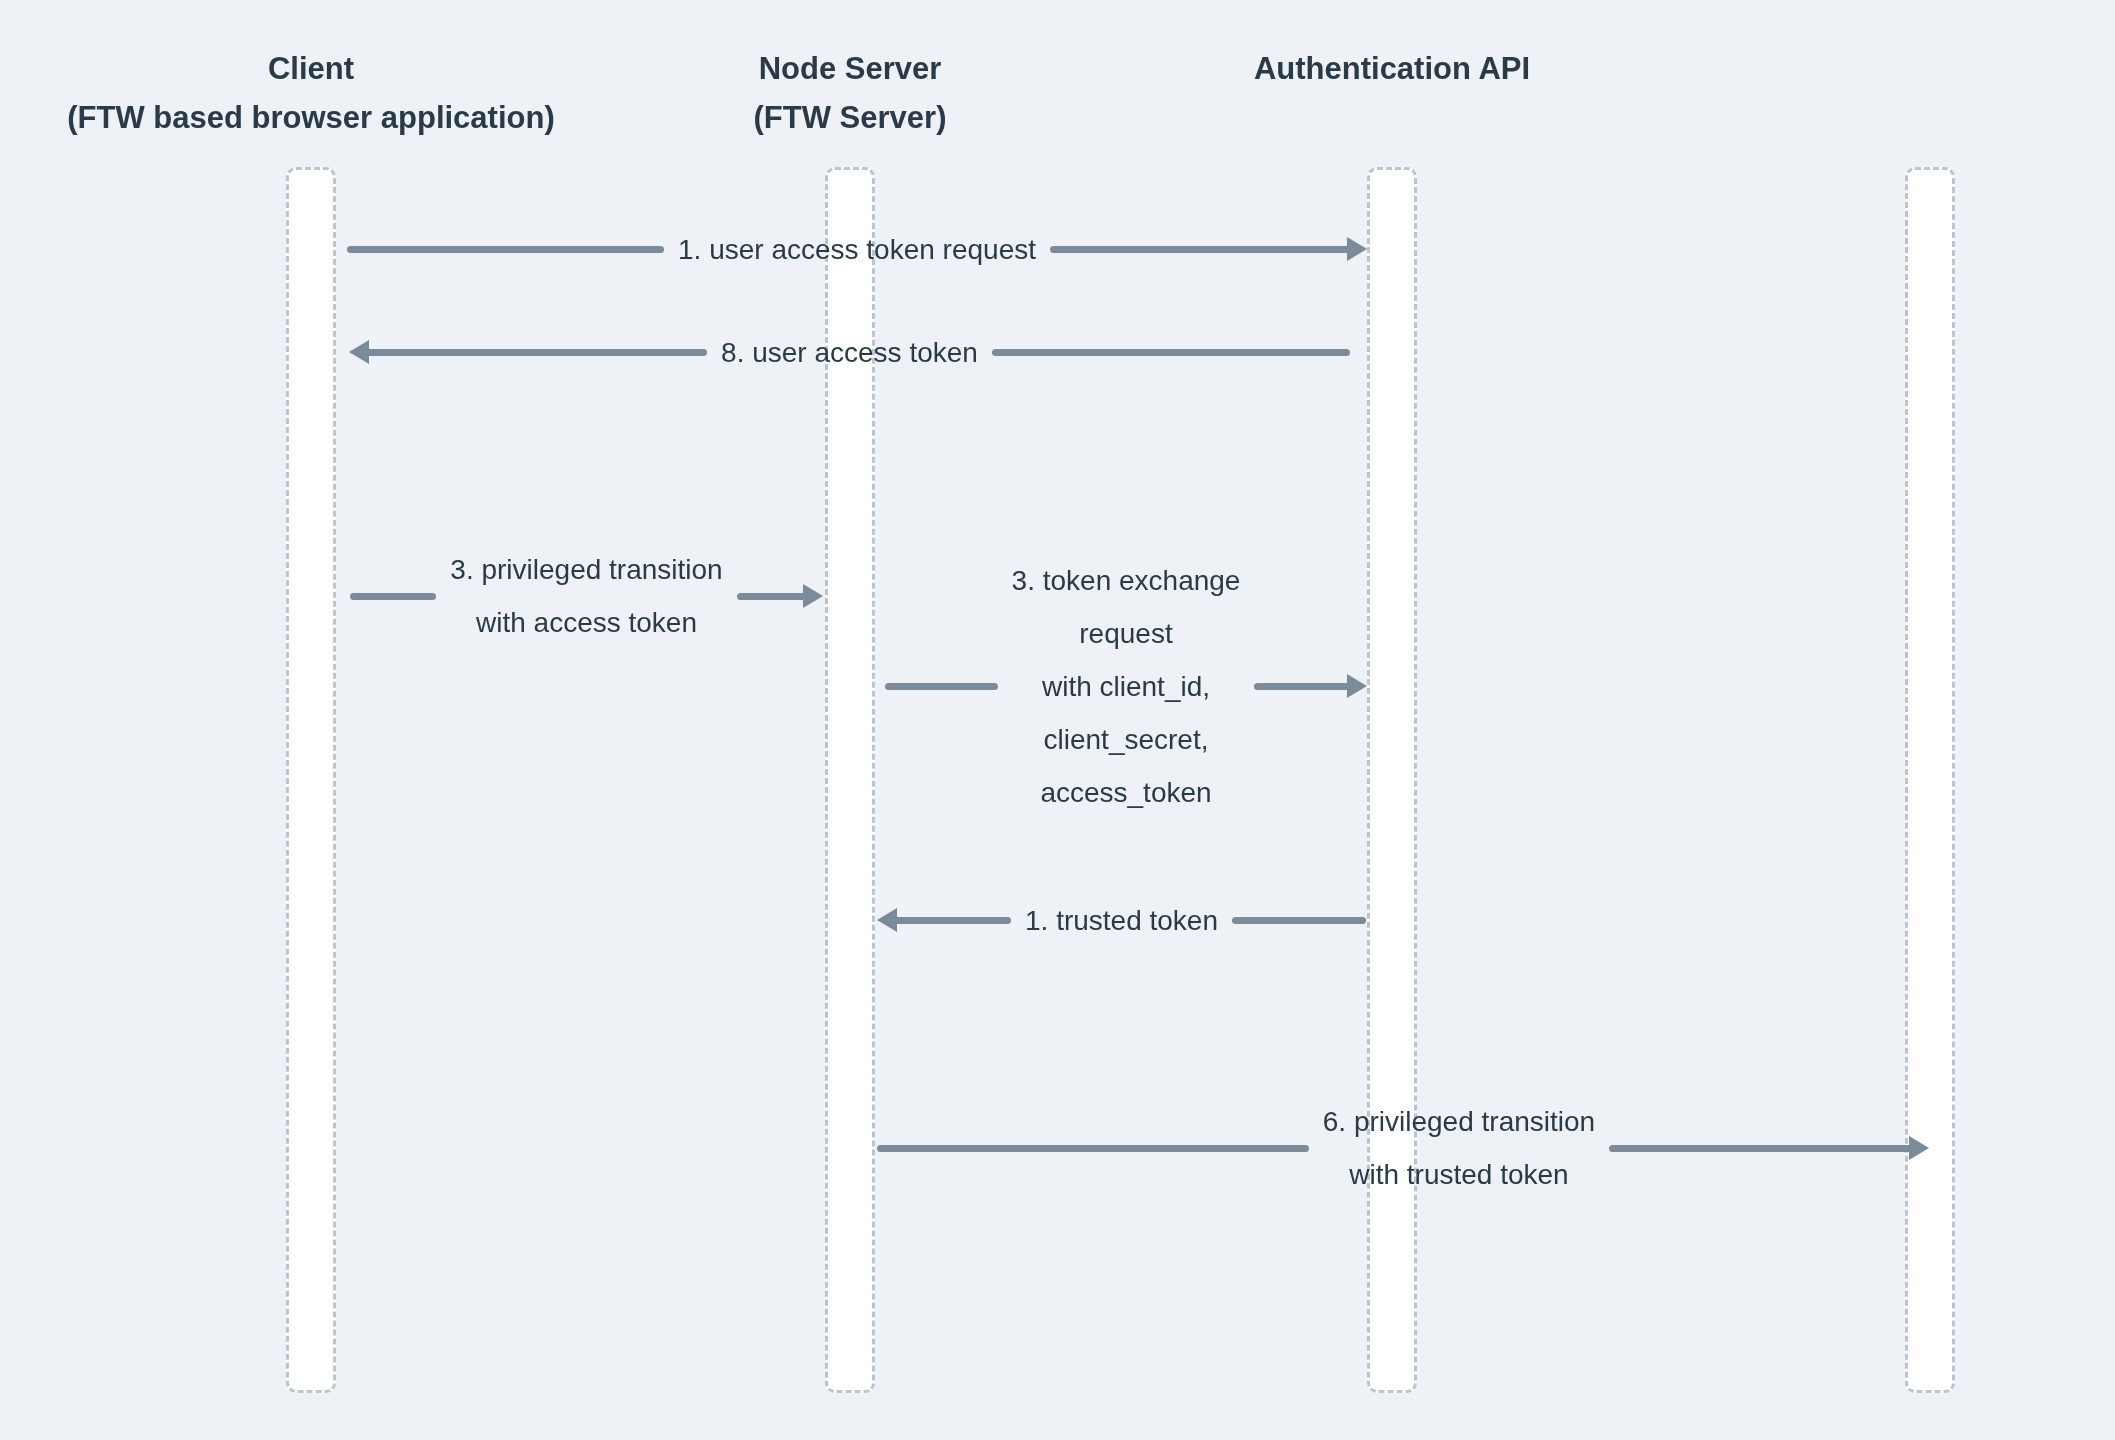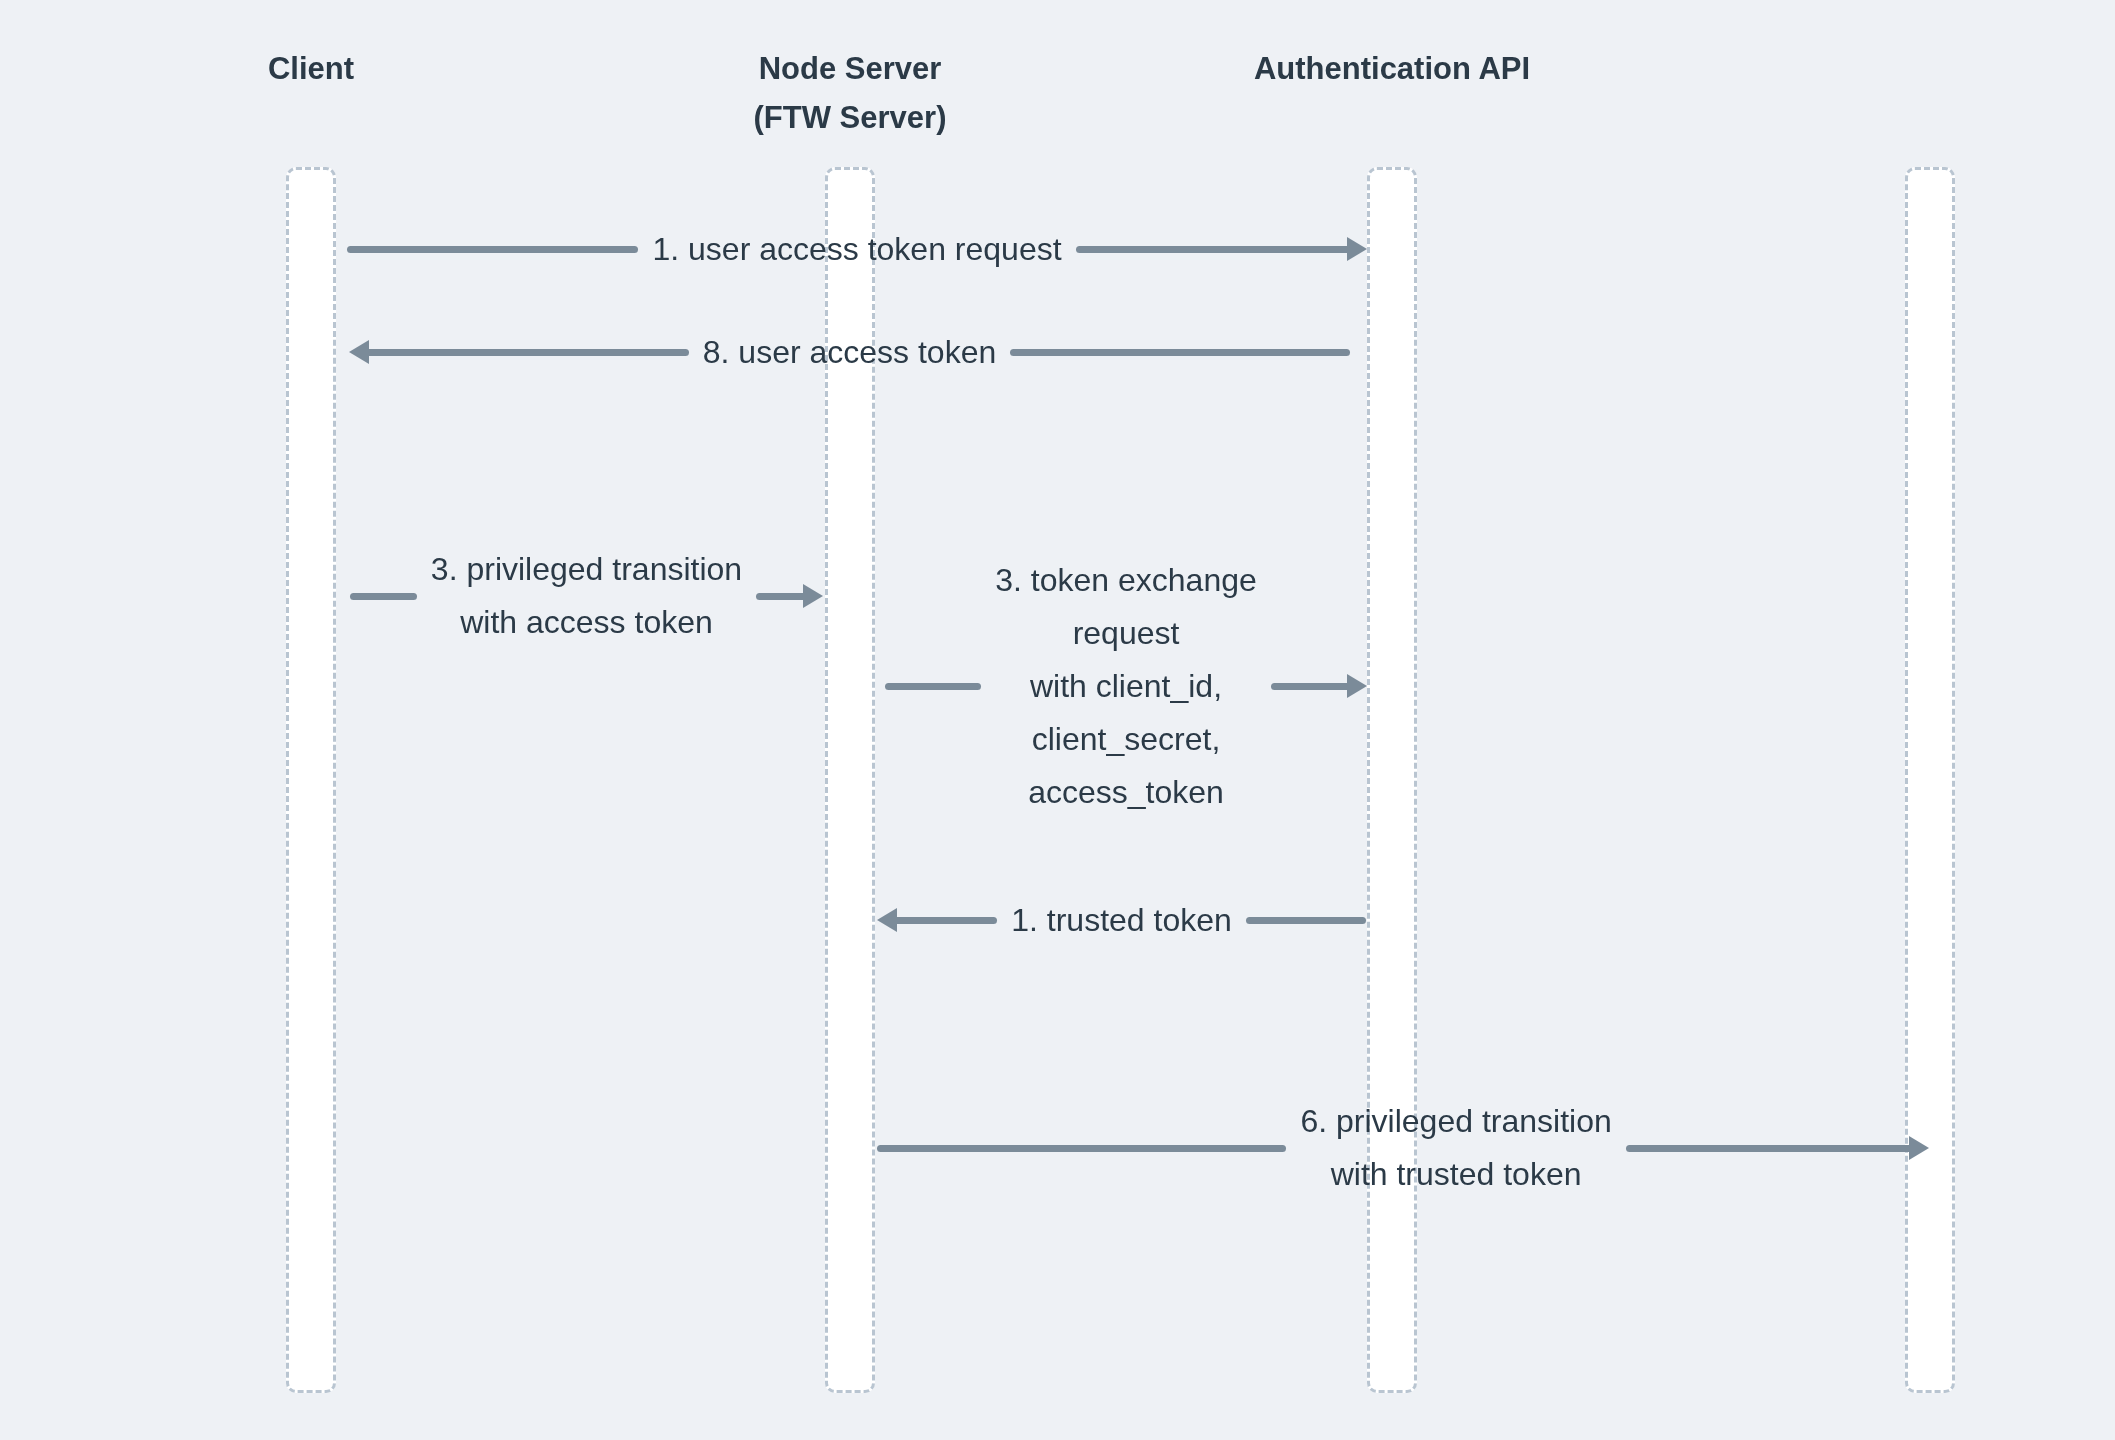--- a/index.html
+++ b/index.html
@@ -83,34 +83,35 @@
   .tri-l {
     flex: 0 0 auto;
     width: 0; height: 0;
     border-top: 12px solid transparent;
     border-bottom: 12px solid transparent;
     border-right: 20px solid #7b8b99;
   }
   .lbl {
     flex: 0 0 auto;
     color: #2b3a47;
-    font-size: 32px;
+    font-size: 28px;
     font-weight: 500;
     line-height: 53px;
     text-align: center;
     white-space: pre-line;
   }
 </style>
 </head>
 <body>
 
 <div class="canvas">
 
   <div class="actor-header" style="left:311px">
     <div>Client</div>
+    <div>(FTW based browser application)</div>
   </div>
   <div class="actor-header" style="left:850px">
     <div>Node Server</div>
     <div>(FTW Server)</div>
   </div>
   <div class="actor-header" style="left:1392px">
     <div>Authentication API</div>
   </div>
 
   <div class="lifeline" style="left:286px"></div>

